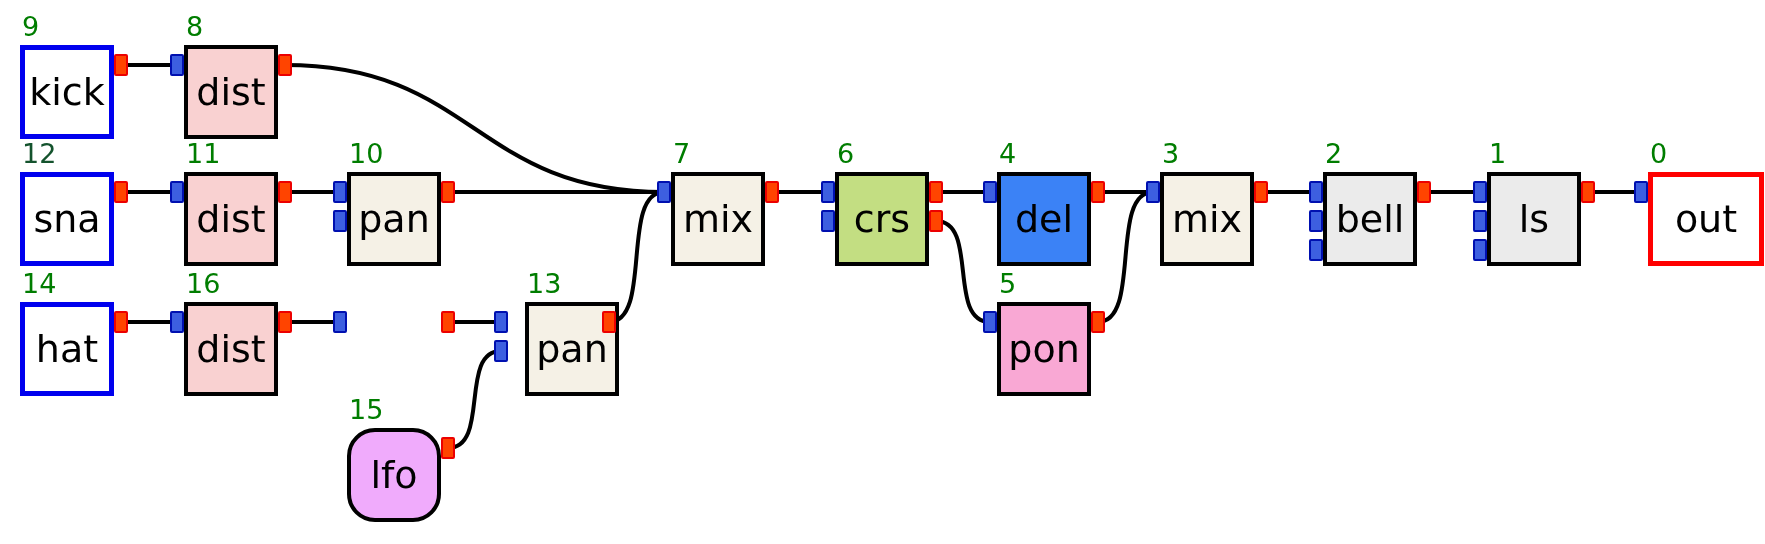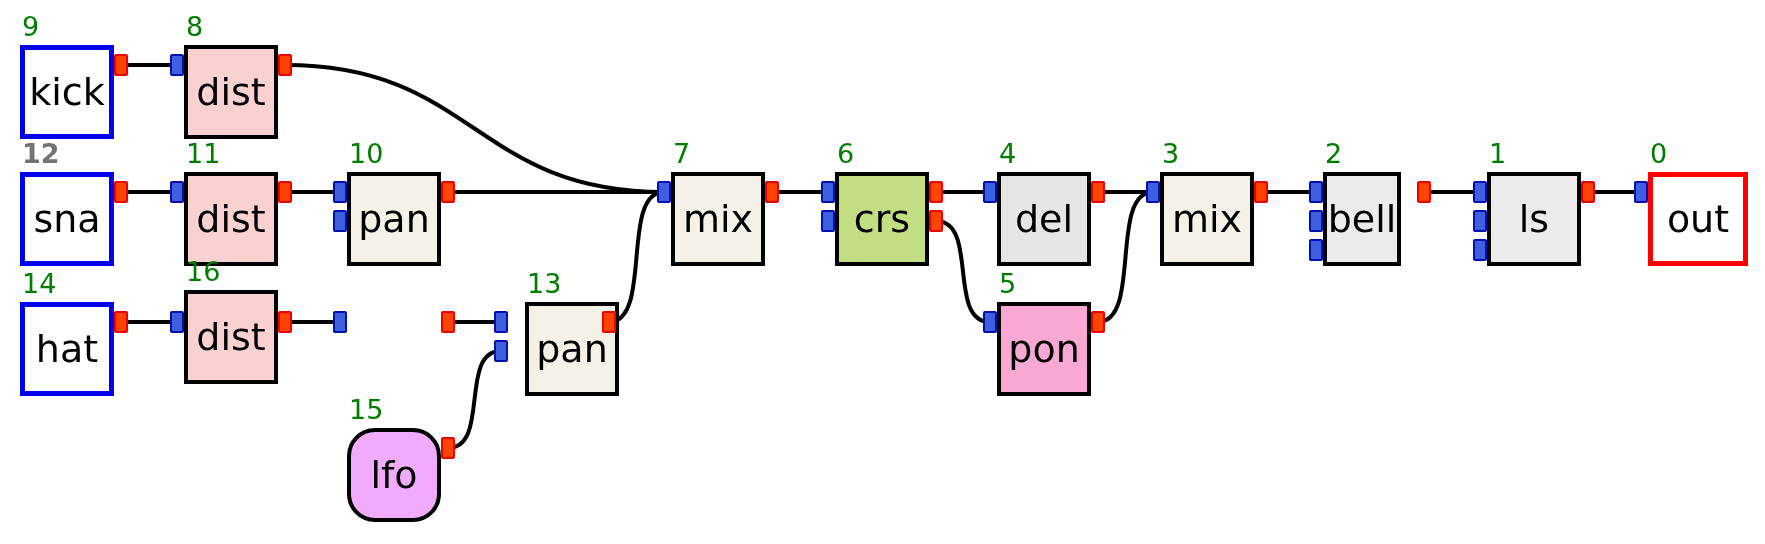--- a/index.html
+++ b/index.html
@@ -85,21 +85,21 @@
     <div class="port" style="left: 114px; top: 54px; background: rgb(255, 68, 0); border-color: rgb(236, 0, 0);"></div>
     <div class="node" style="left: 184px; top: 11px; width: 94px;">
     <span class="node-number" style="color: rgb(0, 125, 0);">8</span>
     <div class="node-box" style="width: 94px; height: 94px; background: rgb(249, 209, 209); border-color: rgb(0, 0, 0); border-width: 4px;">
       <span class="node-label">dist</span>
     </div>
   </div>
     <div class="port" style="left: 170px; top: 54px; background: rgb(61, 95, 224); border-color: rgb(0, 16, 176);"></div>
     <div class="port" style="left: 278px; top: 54px; background: rgb(255, 68, 0); border-color: rgb(236, 0, 0);"></div>
     <div class="node" style="left: 20px; top: 138px; width: 94px;">
-    <span class="node-number" style="color: #737373; font-weight: bold;">12</span>
+    <span class="node-number" style="color: #14532d;">12</span>
     <div class="node-box" style="width: 94px; height: 94px; background: rgb(255, 255, 255); border-color: rgb(0, 0, 238); border-width: 5px;">
       <span class="node-label">sna</span>
     </div>
   </div>
     <div class="port" style="left: 114px; top: 181px; background: rgb(255, 68, 0); border-color: rgb(236, 0, 0);"></div>
     <div class="node" style="left: 184px; top: 138px; width: 94px;">
     <span class="node-number" style="color: rgb(0, 125, 0);">11</span>
     <div class="node-box" style="width: 94px; height: 94px; background: rgb(249, 209, 209); border-color: rgb(0, 0, 0); border-width: 4px;">
       <span class="node-label">dist</span>
     </div>
@@ -115,21 +115,21 @@
     <div class="port" style="left: 333px; top: 181px; background: rgb(61, 95, 224); border-color: rgb(0, 16, 176);"></div>
     <div class="port" style="left: 333px; top: 210px; background: rgb(61, 95, 224); border-color: rgb(0, 16, 176);"></div>
     <div class="port" style="left: 441px; top: 181px; background: rgb(255, 68, 0); border-color: rgb(236, 0, 0);"></div>
     <div class="node" style="left: 20px; top: 268px; width: 94px;">
     <span class="node-number" style="color: rgb(0, 125, 0);">14</span>
     <div class="node-box" style="width: 94px; height: 94px; background: rgb(255, 255, 255); border-color: rgb(0, 0, 238); border-width: 5px;">
       <span class="node-label">hat</span>
     </div>
   </div>
     <div class="port" style="left: 114px; top: 311px; background: rgb(255, 68, 0); border-color: rgb(236, 0, 0);"></div>
-    <div class="node" style="left: 184px; top: 256px; width: 100px;">
+    <div class="node" style="left: 184px; top: 268px; width: 100px;">
     <span class="node-number" style="color: rgb(0, 125, 0);">16</span>
     <div class="node-box" style="width: 94px; height: 94px; background: rgb(249, 209, 209); border-color: rgb(0, 0, 0); border-width: 4px;">
       <span class="node-label">dist</span>
     </div>
   </div>
     <div class="port" style="left: 170px; top: 311px; background: rgb(61, 95, 224); border-color: rgb(0, 16, 176);"></div>
     <div class="port" style="left: 278px; top: 311px; background: rgb(255, 68, 0); border-color: rgb(236, 0, 0);"></div>
     <div class="port" style="left: 333px; top: 311px; background: rgb(61, 95, 224); border-color: rgb(0, 16, 176);"></div>
     <div class="port" style="left: 441px; top: 311px; background: rgb(255, 68, 0); border-color: rgb(236, 0, 0);"></div>
     <div class="node" style="left: 508px; top: 268px; width: 77px; padding-left: 17px;">
@@ -161,21 +161,21 @@
     <div class="node-box" style="width: 94px; height: 94px; background: rgb(195, 222, 130); border-color: rgb(0, 0, 0); border-width: 4px;">
       <span class="node-label">crs</span>
     </div>
   </div>
     <div class="port" style="left: 821px; top: 181px; background: rgb(61, 95, 224); border-color: rgb(0, 16, 176);"></div>
     <div class="port" style="left: 821px; top: 210px; background: rgb(61, 95, 224); border-color: rgb(0, 16, 176);"></div>
     <div class="port" style="left: 929px; top: 181px; background: rgb(255, 68, 0); border-color: rgb(236, 0, 0);"></div>
     <div class="port" style="left: 929px; top: 210px; background: rgb(255, 68, 0); border-color: rgb(236, 0, 0);"></div>
     <div class="node" style="left: 997px; top: 138px; width: 94px;">
     <span class="node-number" style="color: rgb(0, 125, 0);">4</span>
-    <div class="node-box" style="width: 94px; height: 94px; background: #e5e5e5; border-color: rgb(0, 0, 0); border-width: 4px;">
+    <div class="node-box" style="width: 94px; height: 94px; background: #3b82f6; border-color: rgb(0, 0, 0); border-width: 4px;">
       <span class="node-label">del</span>
     </div>
   </div>
     <div class="port" style="left: 983px; top: 181px; background: rgb(61, 95, 224); border-color: rgb(0, 16, 176);"></div>
     <div class="port" style="left: 1091px; top: 181px; background: rgb(255, 68, 0); border-color: rgb(236, 0, 0);"></div>
     <div class="node" style="left: 997px; top: 268px; width: 94px;">
     <span class="node-number" style="color: rgb(0, 125, 0);">5</span>
     <div class="node-box" style="width: 94px; height: 94px; background: #f9a8d4; border-color: rgb(0, 0, 0); border-width: 4px;">
       <span class="node-label">pon</span>
     </div>
@@ -185,38 +185,38 @@
     <div class="node" style="left: 1160px; top: 138px; width: 94px;">
     <span class="node-number" style="color: rgb(0, 125, 0);">3</span>
     <div class="node-box" style="width: 94px; height: 94px; background: rgb(245, 241, 230); border-color: rgb(0, 0, 0); border-width: 4px;">
       <span class="node-label">mix</span>
     </div>
   </div>
     <div class="port" style="left: 1146px; top: 181px; background: rgb(61, 95, 224); border-color: rgb(0, 16, 176);"></div>
     <div class="port" style="left: 1254px; top: 181px; background: rgb(255, 68, 0); border-color: rgb(236, 0, 0);"></div>
     <div class="node" style="left: 1323px; top: 138px; width: 94px;">
     <span class="node-number" style="color: rgb(0, 125, 0);">2</span>
-    <div class="node-box" style="width: 78px; height: 94px; background: rgb(235, 235, 235); border-color: rgb(0, 0, 0); border-width: 4px;">
+    <div class="node-box" style="width: 94px; height: 94px; background: rgb(235, 235, 235); border-color: rgb(0, 0, 0); border-width: 4px;">
       <span class="node-label">bell</span>
     </div>
   </div>
     <div class="port" style="left: 1309px; top: 181px; background: rgb(61, 95, 224); border-color: rgb(0, 16, 176);"></div>
     <div class="port" style="left: 1309px; top: 210px; background: rgb(61, 95, 224); border-color: rgb(0, 16, 176);"></div>
     <div class="port" style="left: 1309px; top: 239px; background: rgb(61, 95, 224); border-color: rgb(0, 16, 176);"></div>
     <div class="port" style="left: 1417px; top: 181px; background: rgb(255, 68, 0); border-color: rgb(236, 0, 0);"></div>
     <div class="node" style="left: 1487px; top: 138px; width: 94px;">
     <span class="node-number" style="color: rgb(0, 125, 0);">1</span>
     <div class="node-box" style="width: 94px; height: 94px; background: rgb(235, 235, 235); border-color: rgb(0, 0, 0); border-width: 4px;">
       <span class="node-label">ls</span>
     </div>
   </div>
     <div class="port" style="left: 1473px; top: 181px; background: rgb(61, 95, 224); border-color: rgb(0, 16, 176);"></div>
     <div class="port" style="left: 1473px; top: 210px; background: rgb(61, 95, 224); border-color: rgb(0, 16, 176);"></div>
     <div class="port" style="left: 1473px; top: 239px; background: rgb(61, 95, 224); border-color: rgb(0, 16, 176);"></div>
     <div class="port" style="left: 1581px; top: 181px; background: rgb(255, 68, 0); border-color: rgb(236, 0, 0);"></div>
     <div class="node" style="left: 1648px; top: 138px; width: 94px;">
     <span class="node-number" style="color: rgb(0, 125, 0);">0</span>
-    <div class="node-box" style="width: 100px; height: 94px; background: rgb(255, 255, 255); border-color: rgb(255, 0, 0); border-width: 5px;">
+    <div class="node-box" style="width: 116px; height: 94px; background: rgb(255, 255, 255); border-color: rgb(255, 0, 0); border-width: 5px;">
       <span class="node-label">out</span>
     </div>
   </div>
     <div class="port" style="left: 1634px; top: 181px; background: rgb(61, 95, 224); border-color: rgb(0, 16, 176);"></div>
   </div>
 
 </body></html>

